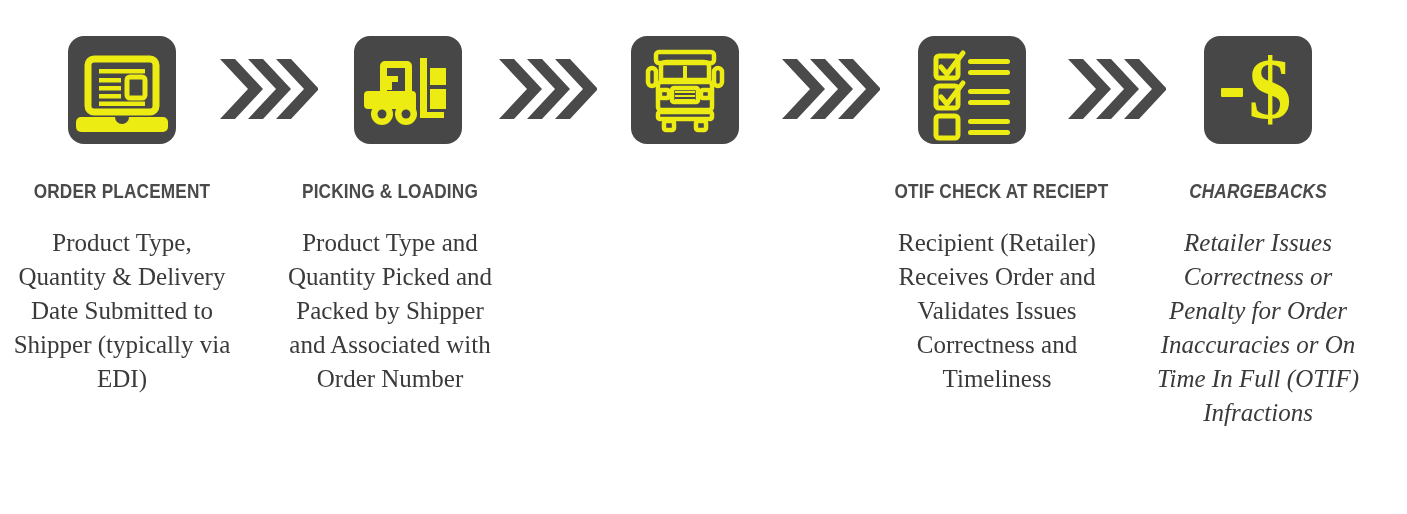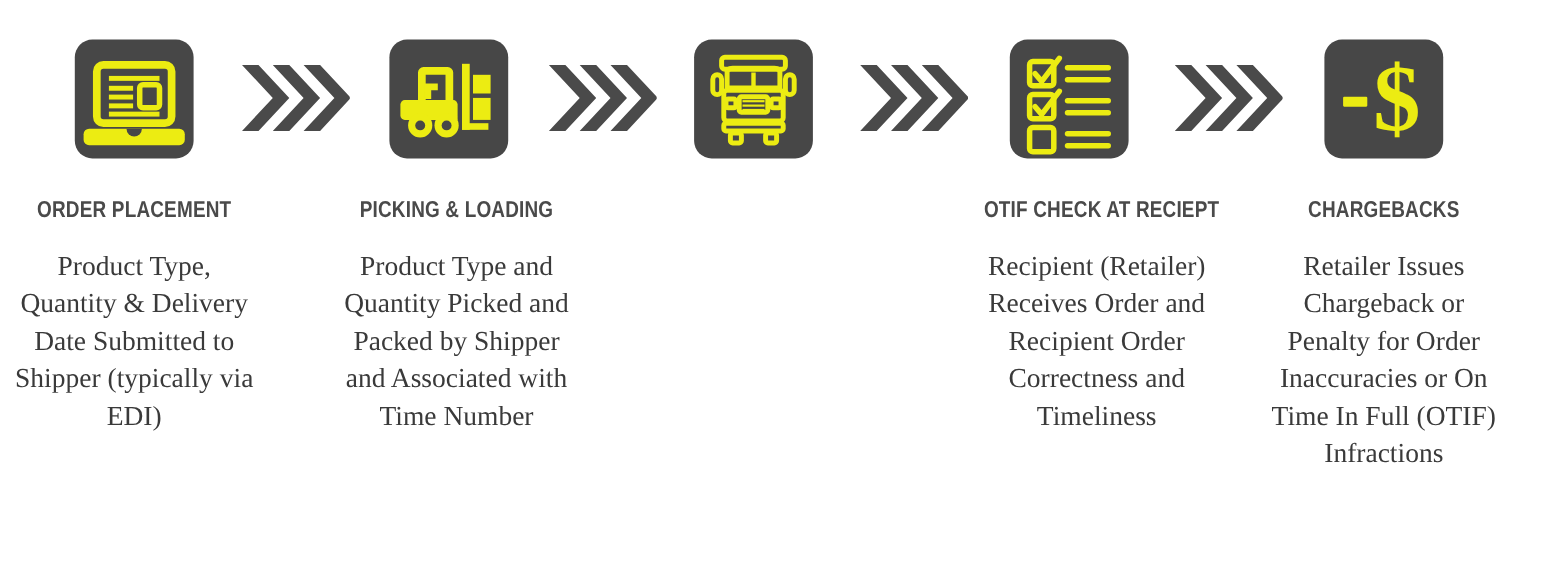--- a/index.html
+++ b/index.html
@@ -230,29 +230,29 @@
       </svg>
     </div>
 
   </div>
 
   <div class="col" style="left:-3px;">
     <div class="col-heading">ORDER PLACEMENT</div>
     <p class="col-body">Product Type, Quantity &amp; Delivery Date Submitted to Shipper (typically via EDI)</p>
   </div>
 
-  <div class="col" style="left:290px;">
+  <div class="col" style="left:265px;">
     <div class="col-heading">PICKING &amp; LOADING</div>
-    <p class="col-body">Product Type and Quantity Picked and Packed by Shipper and Associated with Time Number</p>
+    <p class="col-body">Product Type and Quantity Picked and Packed by Shipper and Associated with Order Number</p>
   </div>
 
 
   <div class="col" style="left:872px;">
     <div class="col-heading">OTIF CHECK AT RECIEPT</div>
-    <p class="col-body">Recipient (Retailer) Receives Order and Recipient Order Correctness and Timeliness</p>
-  </div>
-
-  <div class="col" style="left:1133px;">
+    <p class="col-body">Recipient (Retailer) Receives Order and Validates Issues Correctness and Timeliness</p>
+  </div>
+
+  <div class="col" style="left:1133px;font-style:italic;">
     <div class="col-heading">CHARGEBACKS</div>
-    <p class="col-body">Retailer Issues Chargeback or Penalty for Order Inaccuracies or On Time In Full (OTIF) Infractions</p>
+    <p class="col-body">Retailer Issues Correctness or Penalty for Order Inaccuracies or On Time In Full (OTIF) Infractions</p>
   </div>
 
 </div>
 
 </body></html>

